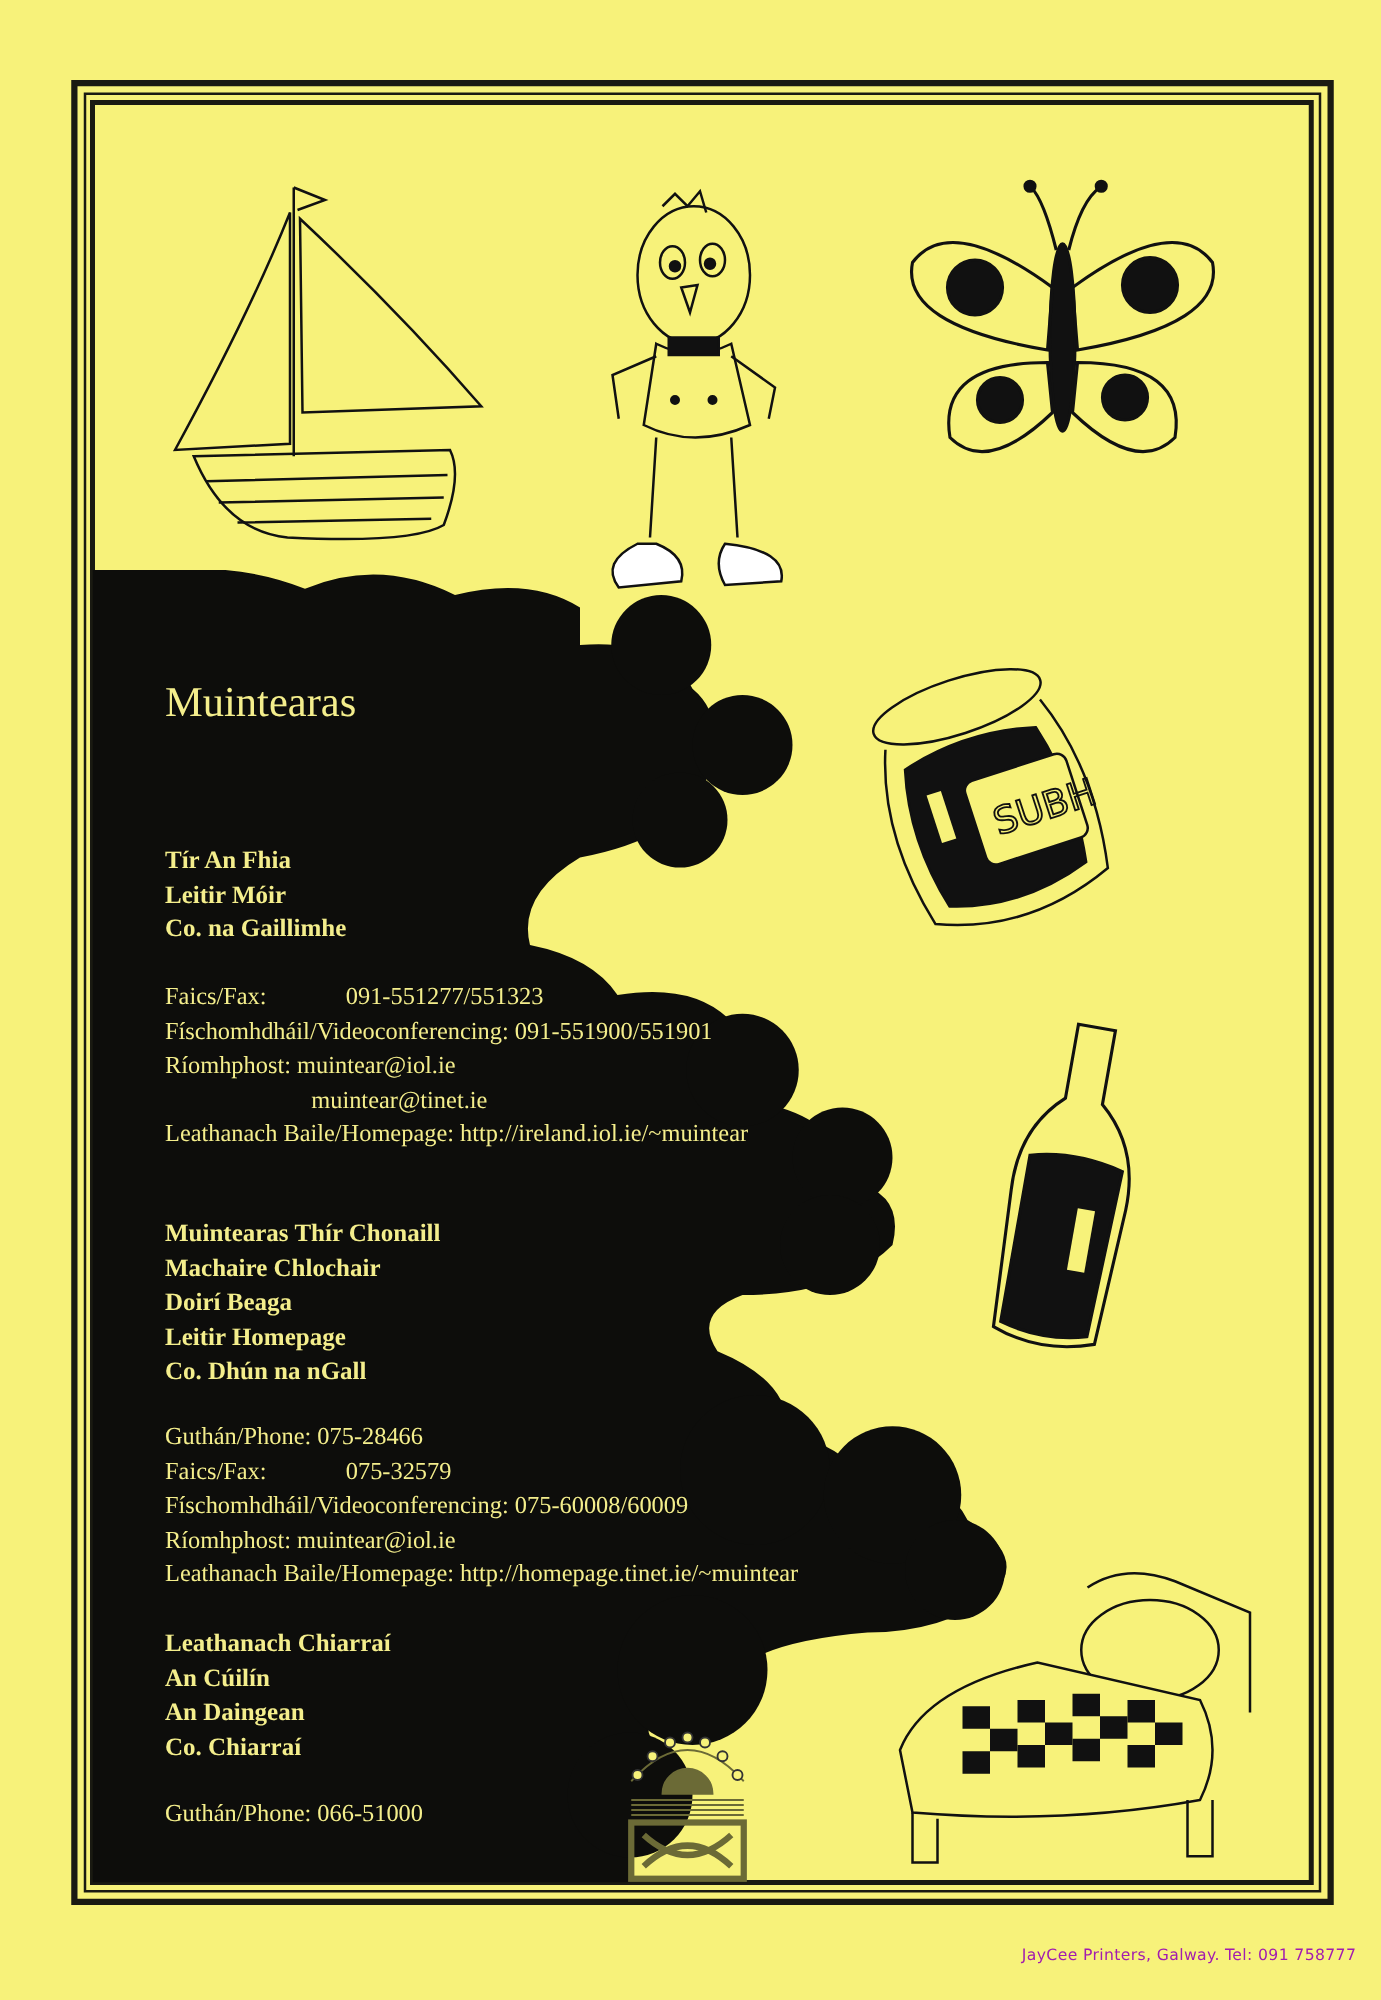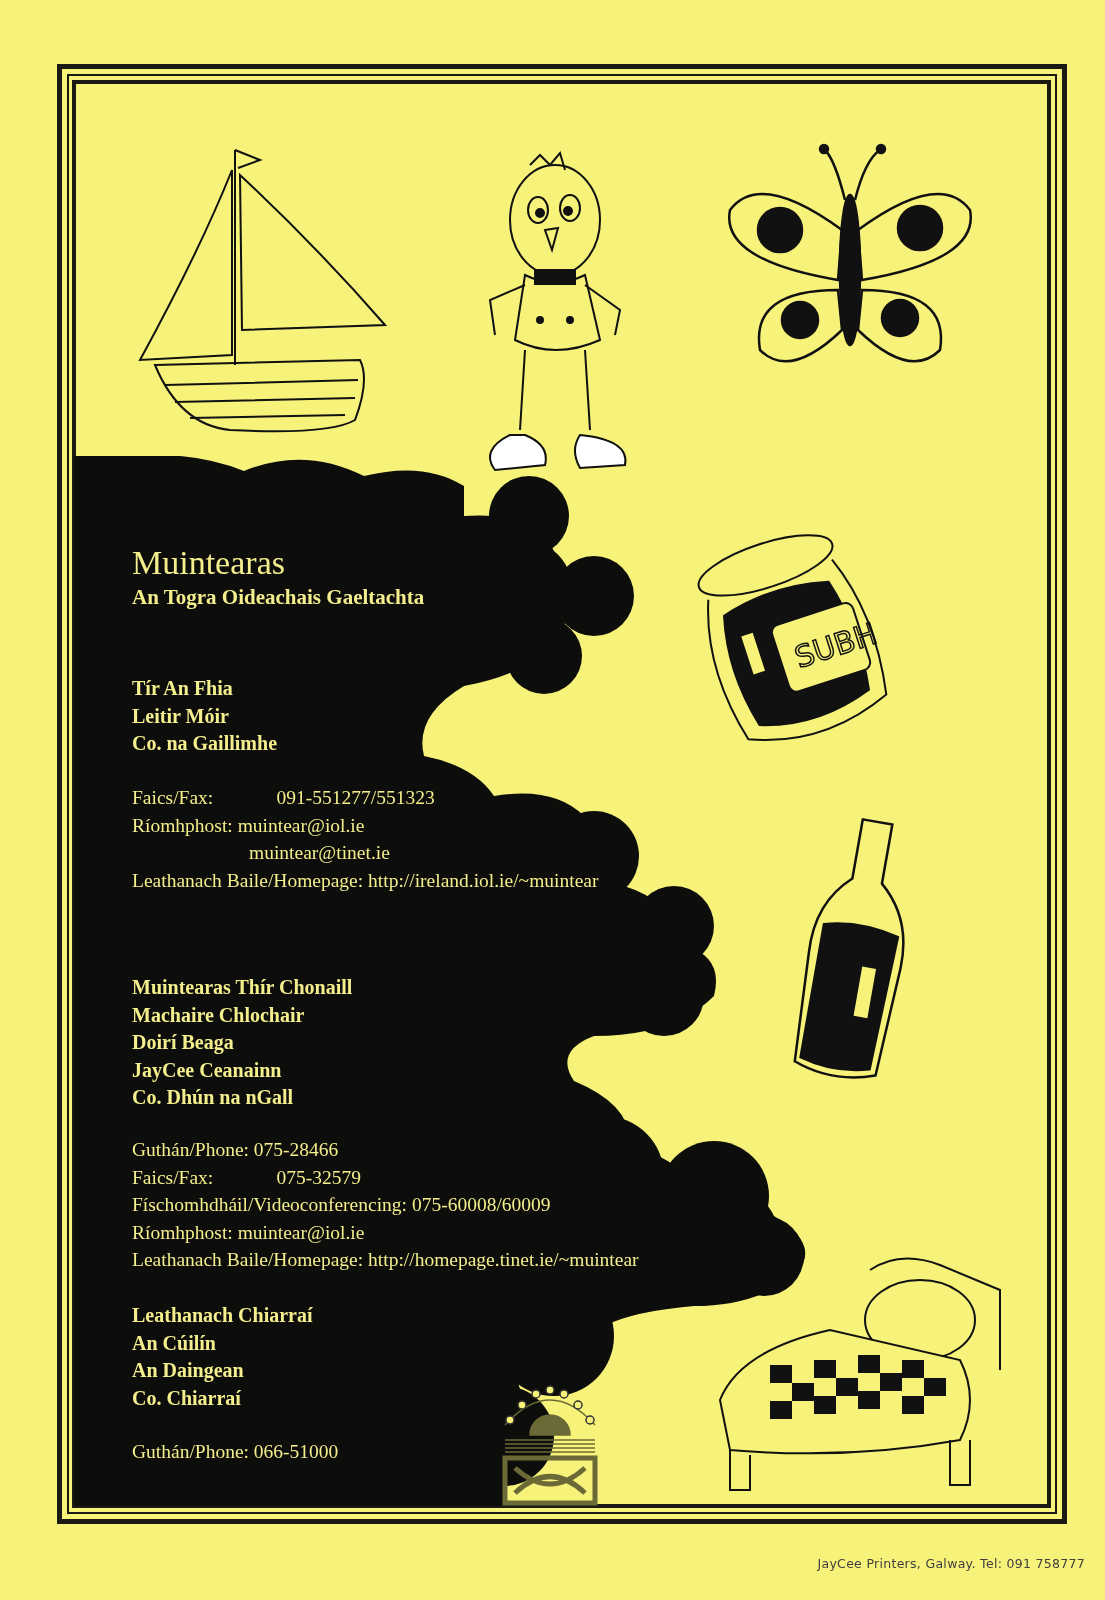--- a/index.html
+++ b/index.html
@@ -25,21 +25,21 @@
     position:absolute; left:132px; color:#f4ee8c; line-height:27.5px;
   }
   .title { font-size:34px; font-weight:normal; line-height:40px; }
   .subtitle { font-size:21px; font-weight:bold; line-height:28px; }
   .bold { font-weight:bold; font-size:20px; }
   .reg { font-size:19.5px; }
   .line { display:block; white-space:pre; }
   .illus { position:absolute; }
   .printer {
     position:absolute; right:20px; top:1556px;
-    font-family:"DejaVu Sans", sans-serif; font-size:12.5px; color:#404040;
+    font-family:"DejaVu Sans", sans-serif; font-size:12.5px; color:#a21caf;
     letter-spacing:0.3px;
   }
 </style>
 </head>
 <body>
 
 <div class="frame-outer"></div>
 <div class="frame-inner"></div>
 <div class="frame-inner2"></div>
 
@@ -60,40 +60,40 @@
   <circle cx="590" cy="540" r="40" fill="#0d0d0b"></circle>
   <circle cx="530" cy="720" r="60" fill="#0d0d0b"></circle>
   <circle cx="640" cy="740" r="55" fill="#0d0d0b"></circle>
   <circle cx="690" cy="800" r="40" fill="#0d0d0b"></circle>
   <circle cx="480" cy="880" r="60" fill="#0d0d0b"></circle>
   <circle cx="430" cy="980" r="50" fill="#0d0d0b"></circle>
 </svg>
 
 <div class="text-block" style="top:543px;">
   <span class="line title">Muintearas</span>
-  <span class="line subtitle">An Togra Oideachais Gaeltachta</span>
 </div>
 
 <div class="text-block" style="top:675px;">
   <span class="line bold">Tír An Fhia</span>
   <span class="line bold">Leitir Móir</span>
   <span class="line bold">Co. na Gaillimhe</span>
 </div>
 <div class="text-block reg" style="top:784px;">
   <span class="line">Faics/Fax:             091-551277/551323</span>
+  <span class="line">Físchomhdháil/Videoconferencing: 091-551900/551901</span>
   <span class="line">Ríomhphost: muintear@iol.ie</span>
   <span class="line">                        muintear@tinet.ie</span>
   <span class="line">Leathanach Baile/Homepage: http://ireland.iol.ie/~muintear</span>
 </div>
 
 <div class="text-block" style="top:974px;">
   <span class="line bold">Muintearas Thír Chonaill</span>
   <span class="line bold">Machaire Chlochair</span>
   <span class="line bold">Doirí Beaga</span>
-  <span class="line bold">JayCee Ceanainn</span>
+  <span class="line bold">Leitir Homepage</span>
   <span class="line bold">Co. Dhún na nGall</span>
 </div>
 <div class="text-block reg" style="top:1136px;">
   <span class="line">Guthán/Phone: 075-28466</span>
   <span class="line">Faics/Fax:             075-32579</span>
   <span class="line">Físchomhdháil/Videoconferencing: 075-60008/60009</span>
   <span class="line">Ríomhphost: muintear@iol.ie</span>
   <span class="line">Leathanach Baile/Homepage: http://homepage.tinet.ie/~muintear</span>
 </div>
 

